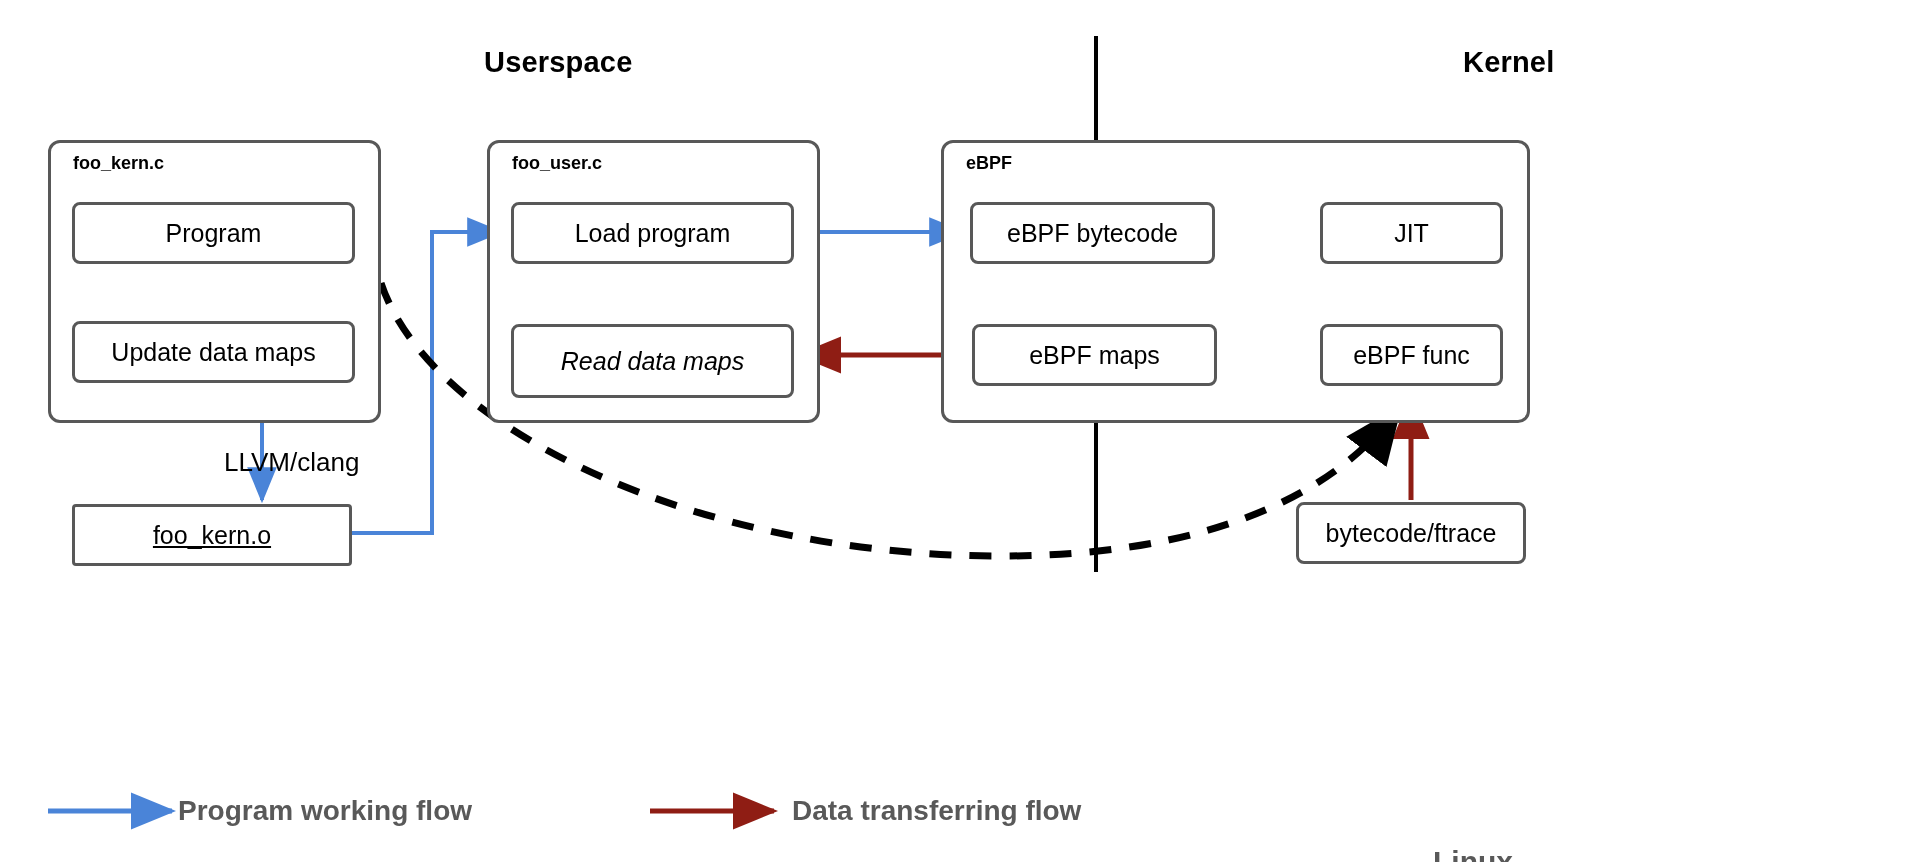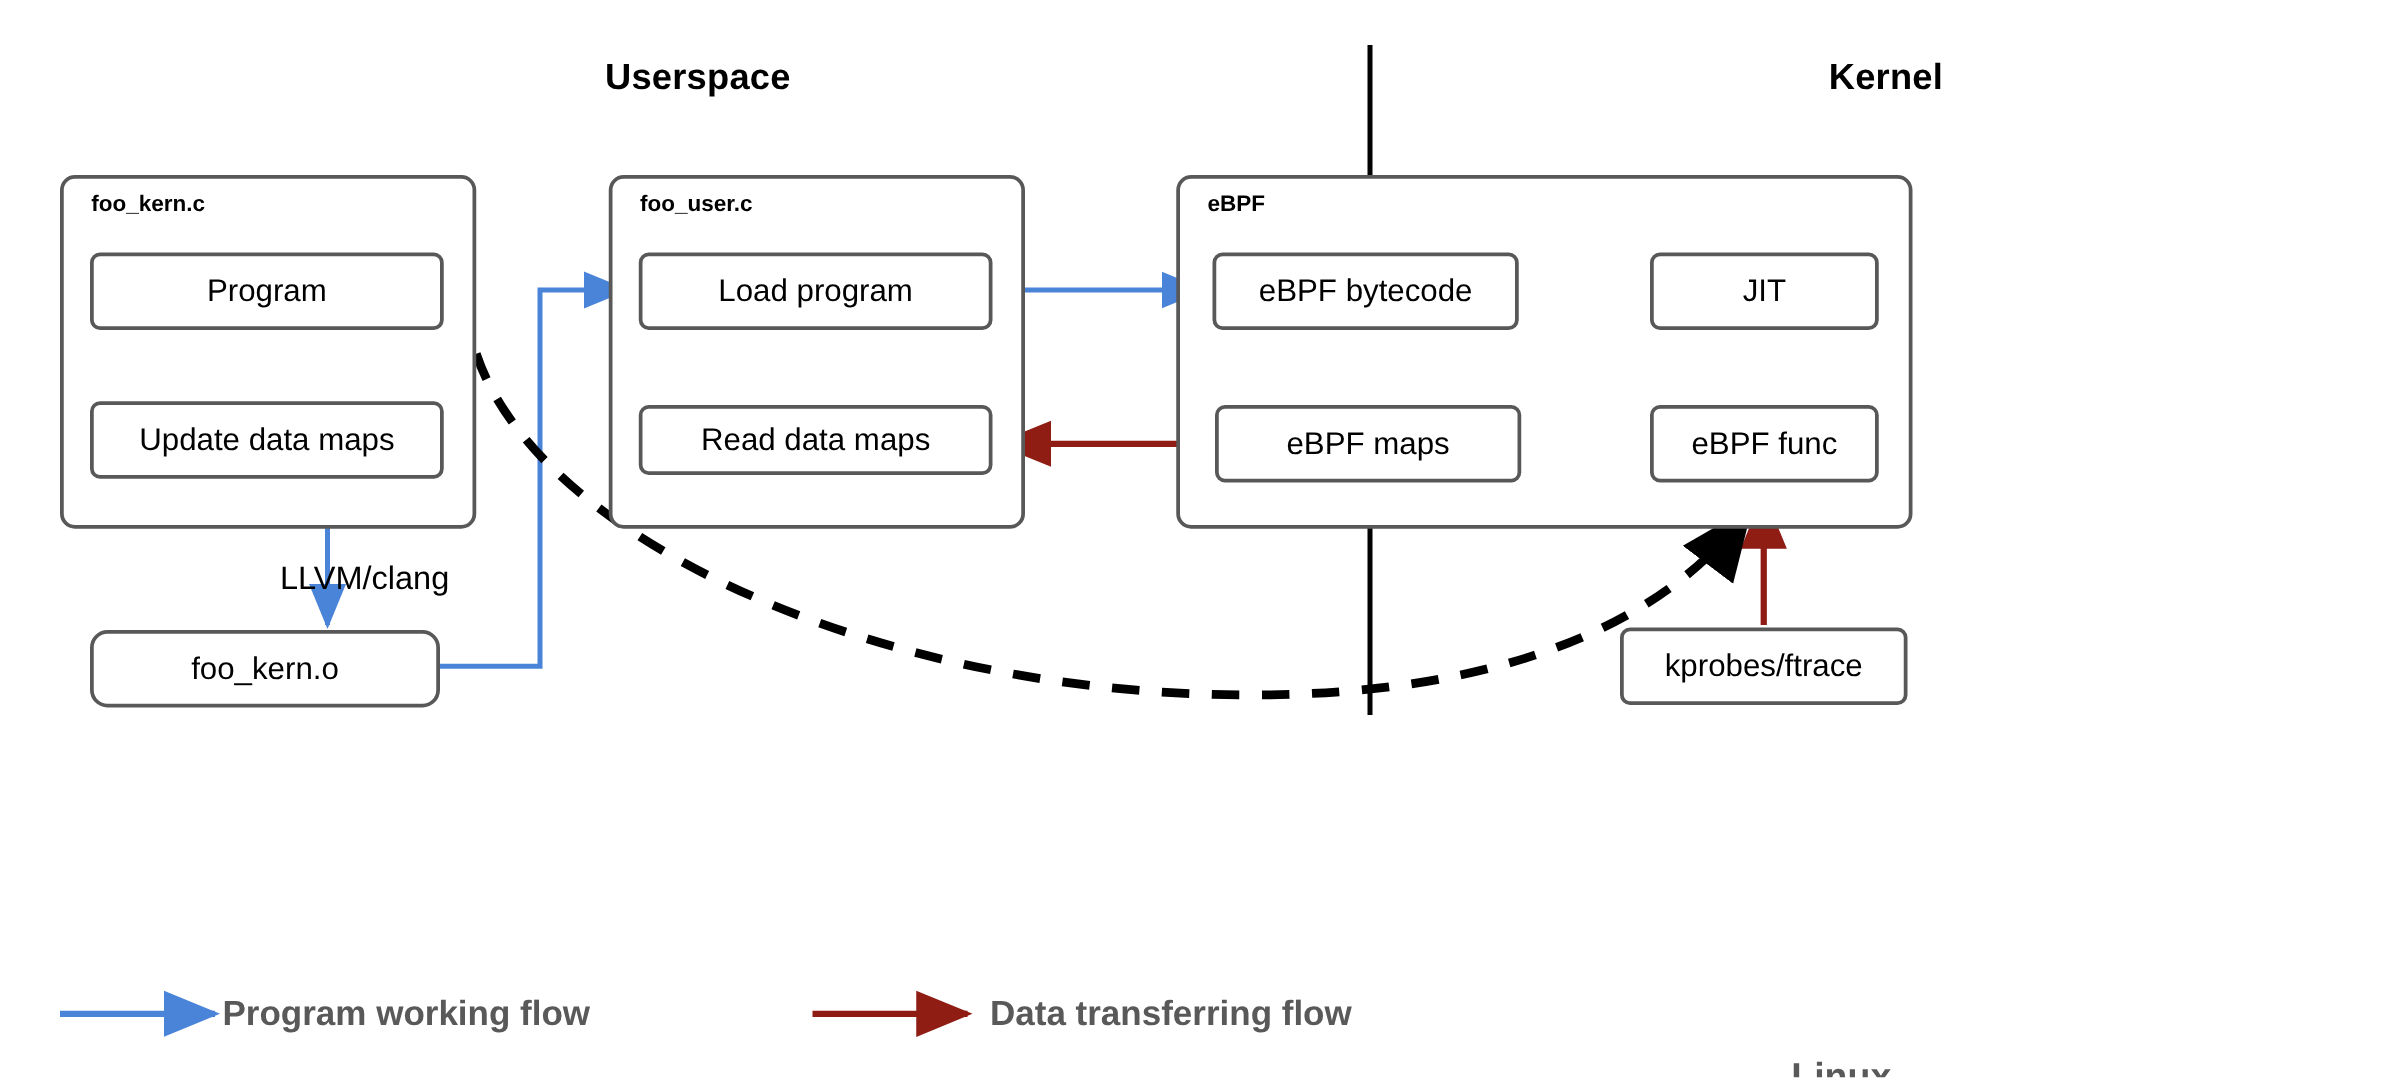--- a/index.html
+++ b/index.html
@@ -64,21 +64,21 @@
     border-radius: 8px;
     background: #ffffff;
     box-sizing: border-box;
     display: flex;
     align-items: center;
     justify-content: center;
     font-size: 25px;
     color: #000000;
     white-space: nowrap;
   }
-  .node.square { border-radius: 14px; }
+  .node.square { border-radius: 4px; text-decoration: underline; }
 
   
   .edge-label {
     position: absolute;
     font-size: 26px;
     color: #000000;
     white-space: nowrap;
   }
 
   
@@ -187,31 +187,31 @@
   <div class="node" style="left:72px; top:321px; width:283px; height:62px;">Update data maps</div>
 
   <div class="edge-label" style="left:224px; top:447px;">LLVM/clang</div>
 
   <div class="node square" style="left:72px; top:504px; width:280px; height:62px;">foo_kern.o</div>
 
   <div class="group-box" style="left:487px; top:140px; width:333px; height:283px;">
     <div class="group-label">foo_user.c</div>
   </div>
   <div class="node" style="left:511px; top:202px; width:283px; height:62px;">Load program</div>
-  <div class="node" style="left:511px; top:324px; width:283px; height:56px;">Read data maps</div>
+  <div class="node" style="left:511px; top:324px; width:283px; height:74px;font-style:italic;">Read data maps</div>
 
   <div class="group-box" style="left:941px; top:140px; width:589px; height:283px;">
     <div class="group-label">eBPF</div>
   </div>
   <div class="node" style="left:970px; top:202px; width:245px; height:62px;">eBPF bytecode</div>
   <div class="node" style="left:1320px; top:202px; width:183px; height:62px;">JIT</div>
   <div class="node" style="left:972px; top:324px; width:245px; height:62px;">eBPF maps</div>
   <div class="node" style="left:1320px; top:324px; width:183px; height:62px;">eBPF func</div>
 
-  <div class="node" style="left:1296px; top:502px; width:230px; height:62px;">kprobes/ftrace</div>
+  <div class="node" style="left:1296px; top:502px; width:230px; height:62px;">bytecode/ftrace</div>
 
   <div class="legend-item" style="left:48px; top:791px;">
     <span class="legend-swatch"></span>
     <span class="legend-text" style="margin-left:0;">Program working flow</span>
   </div>
 
   <div class="legend-item" style="left:650px; top:791px;">
     <span class="legend-swatch"></span>
     <span class="legend-text" style="margin-left:12px;">Data transferring flow</span>
   </div>

